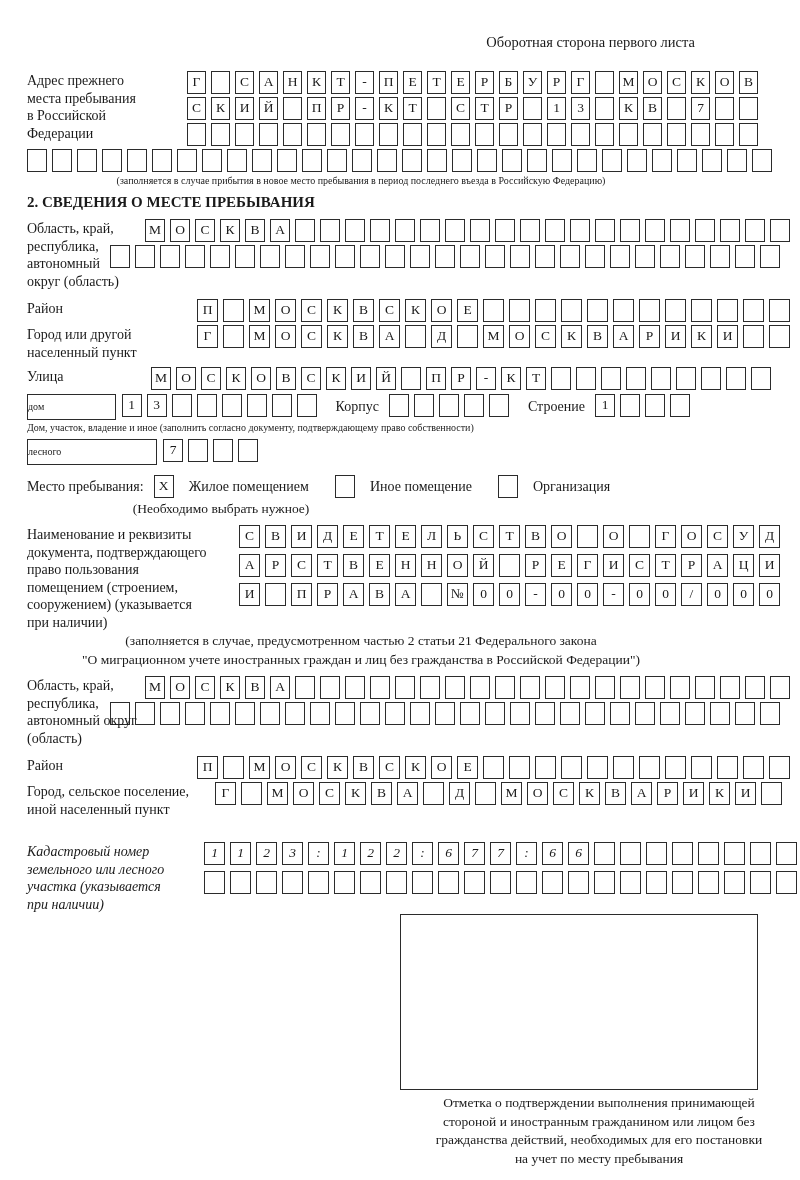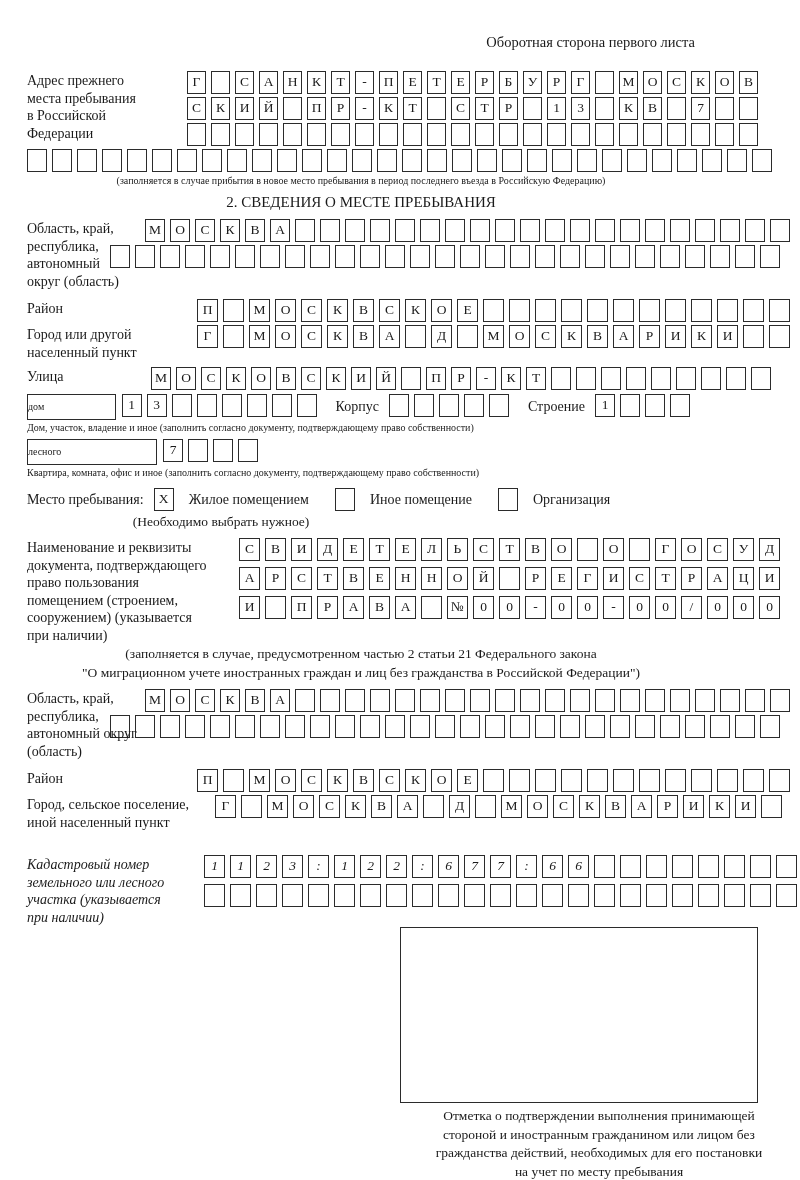--- a/index.html
+++ b/index.html
@@ -11,21 +11,21 @@
 
   .grp { position: relative; }
   .lbl { position: absolute; left: 0; top: 1px; font-size: 14px; line-height: 17.5px; white-space: pre-line; }
   .boxrow { display: flex; align-items: flex-start; margin-bottom: 3px; }
   .cbox { flex: 0 0 auto; display: inline-block; height: 23px; border: 1.5px solid #2b2b2b;
           text-align: center; font-size: 13.5px; line-height: 20px; font-family: "Liberation Serif", serif; }
   .p24 .cbox { width: 19px; margin-right: 5px; }
   .p25 .cbox { width: 20px; margin-right: 5px; }
   .p26 .cbox { width: 21px; margin-right: 5px; }
   .caption { font-size: 10px; text-align: center; margin: 2px 0 6px 0; }
-  .sec-title { text-align: center; font-weight: normal; font-size: 15px; margin: 8px 0 8px 0; }
+  .sec-title { text-align: left; font-weight: bold; font-size: 15px; margin: 8px 0 8px 0; }
   .sub-line { text-align: center; font-size: 13.5px; margin-bottom: 3px; }
 
   .bigbox { display: inline-block; border: 1.5px solid #2b2b2b; height: 26px; 
             font-size: 10px; line-height: 23px; margin-right: 6px; }
   .inline-lbl { font-size: 14px; line-height: 26px; margin: 0 10px 0 14px; white-space: nowrap; }
   .flexrow { display: flex; align-items: flex-start; }
 
   .opt-row { display: flex; align-items: center; margin-top: 10px; }
   .opt-row .lead { font-size: 14px; margin-right: 10px; }
   .opt { display: flex; align-items: center; margin-right: 26px; }
@@ -360,21 +360,20 @@
 
   <div class="flexrow">
     <span class="bigbox" style="width:130px">лесного</span>
     <span class="boxrow p25">
         <span class="cbox">7</span>
         <span class="cbox"></span>
         <span class="cbox"></span>
         <span class="cbox"></span>
       </span>
   </div>
-  <div class="caption" style="text-align:left">Квартира, комната, офис и иное (заполнить согласно документу, подтверждающему право собственности)</div>
 
   <div class="opt-row">
     <span class="lead">Место пребывания:</span>
     <span class="opt">
       <span class="boxrow p25">
           <span class="cbox">X</span>
         </span>
       <span class="olabel">Жилое помещением</span>
     </span>
     <span class="opt">

